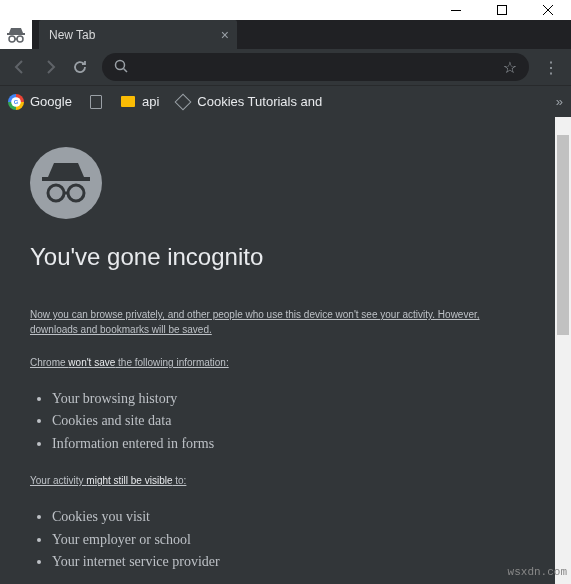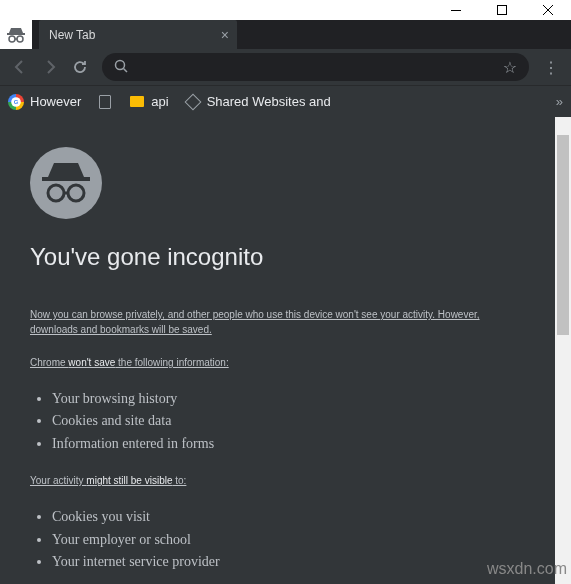--- a/index.html
+++ b/index.html
@@ -182,23 +182,23 @@
     }
     ul li {
       font-size: 14px;
       color: #bdc1c6;
       line-height: 1.6;
     }
     .watermark {
       position: fixed;
       right: 4px;
       bottom: 6px;
-      font-size: 16px;
+      font-size: 11px;
       color: #888;
-      font-family: Liberation Sans, sans-serif;
+      font-family: Liberation Mono, monospace;
     }
     .g-logo {
       width: 16px; height: 16px; border-radius: 50%;
       background: conic-gradient(#ea4335 0 25%, #fbbc05 0 50%, #34a853 0 75%, #4285f4 0 100%);
       position: relative;
     }
     .g-logo::after {
       content: "G"; position: absolute; inset: 0;
       background: #fff; border-radius: 50%;
       transform: scale(0.6);
@@ -272,38 +272,38 @@
     </span>
     <input type="text" style="">
     <span class="star">☆</span>
   </div>
   <div class="menu-dots">⋮</div>
 </div>
 
 <div class="bookmarks">
   <div class="bm-item">
     <span class="bm-icon g-logo"></span>
-    <span>However</span>
+    <span>Google</span>
   </div>
   <div class="bm-item">
     <span class="bm-icon">
         <span class="page-ico"></span>
       </span>
   </div>
   <div class="bm-item">
     <span class="bm-icon">
         <span class="folder-ico"></span>
       </span>
     <span>api</span>
   </div>
   <div class="bm-item">
     <span class="bm-icon">
         <span class="diamond-ico"></span>
       </span>
-    <span>Shared Websites and</span>
+    <span>Cookies Tutorials and</span>
   </div>
   <div class="bm-more">»</div>
 </div>
 
 <div class="content-wrap">
   <div class="content">
     <div class="incog-hat">
       <svg width="48" height="44" viewBox="0 0 48 44">
         <path d="M6 16 L12 2 L36 2 L42 16 Z" fill="#323639"></path>
         <rect x="0" y="16" width="48" height="4" fill="#323639"></rect>

